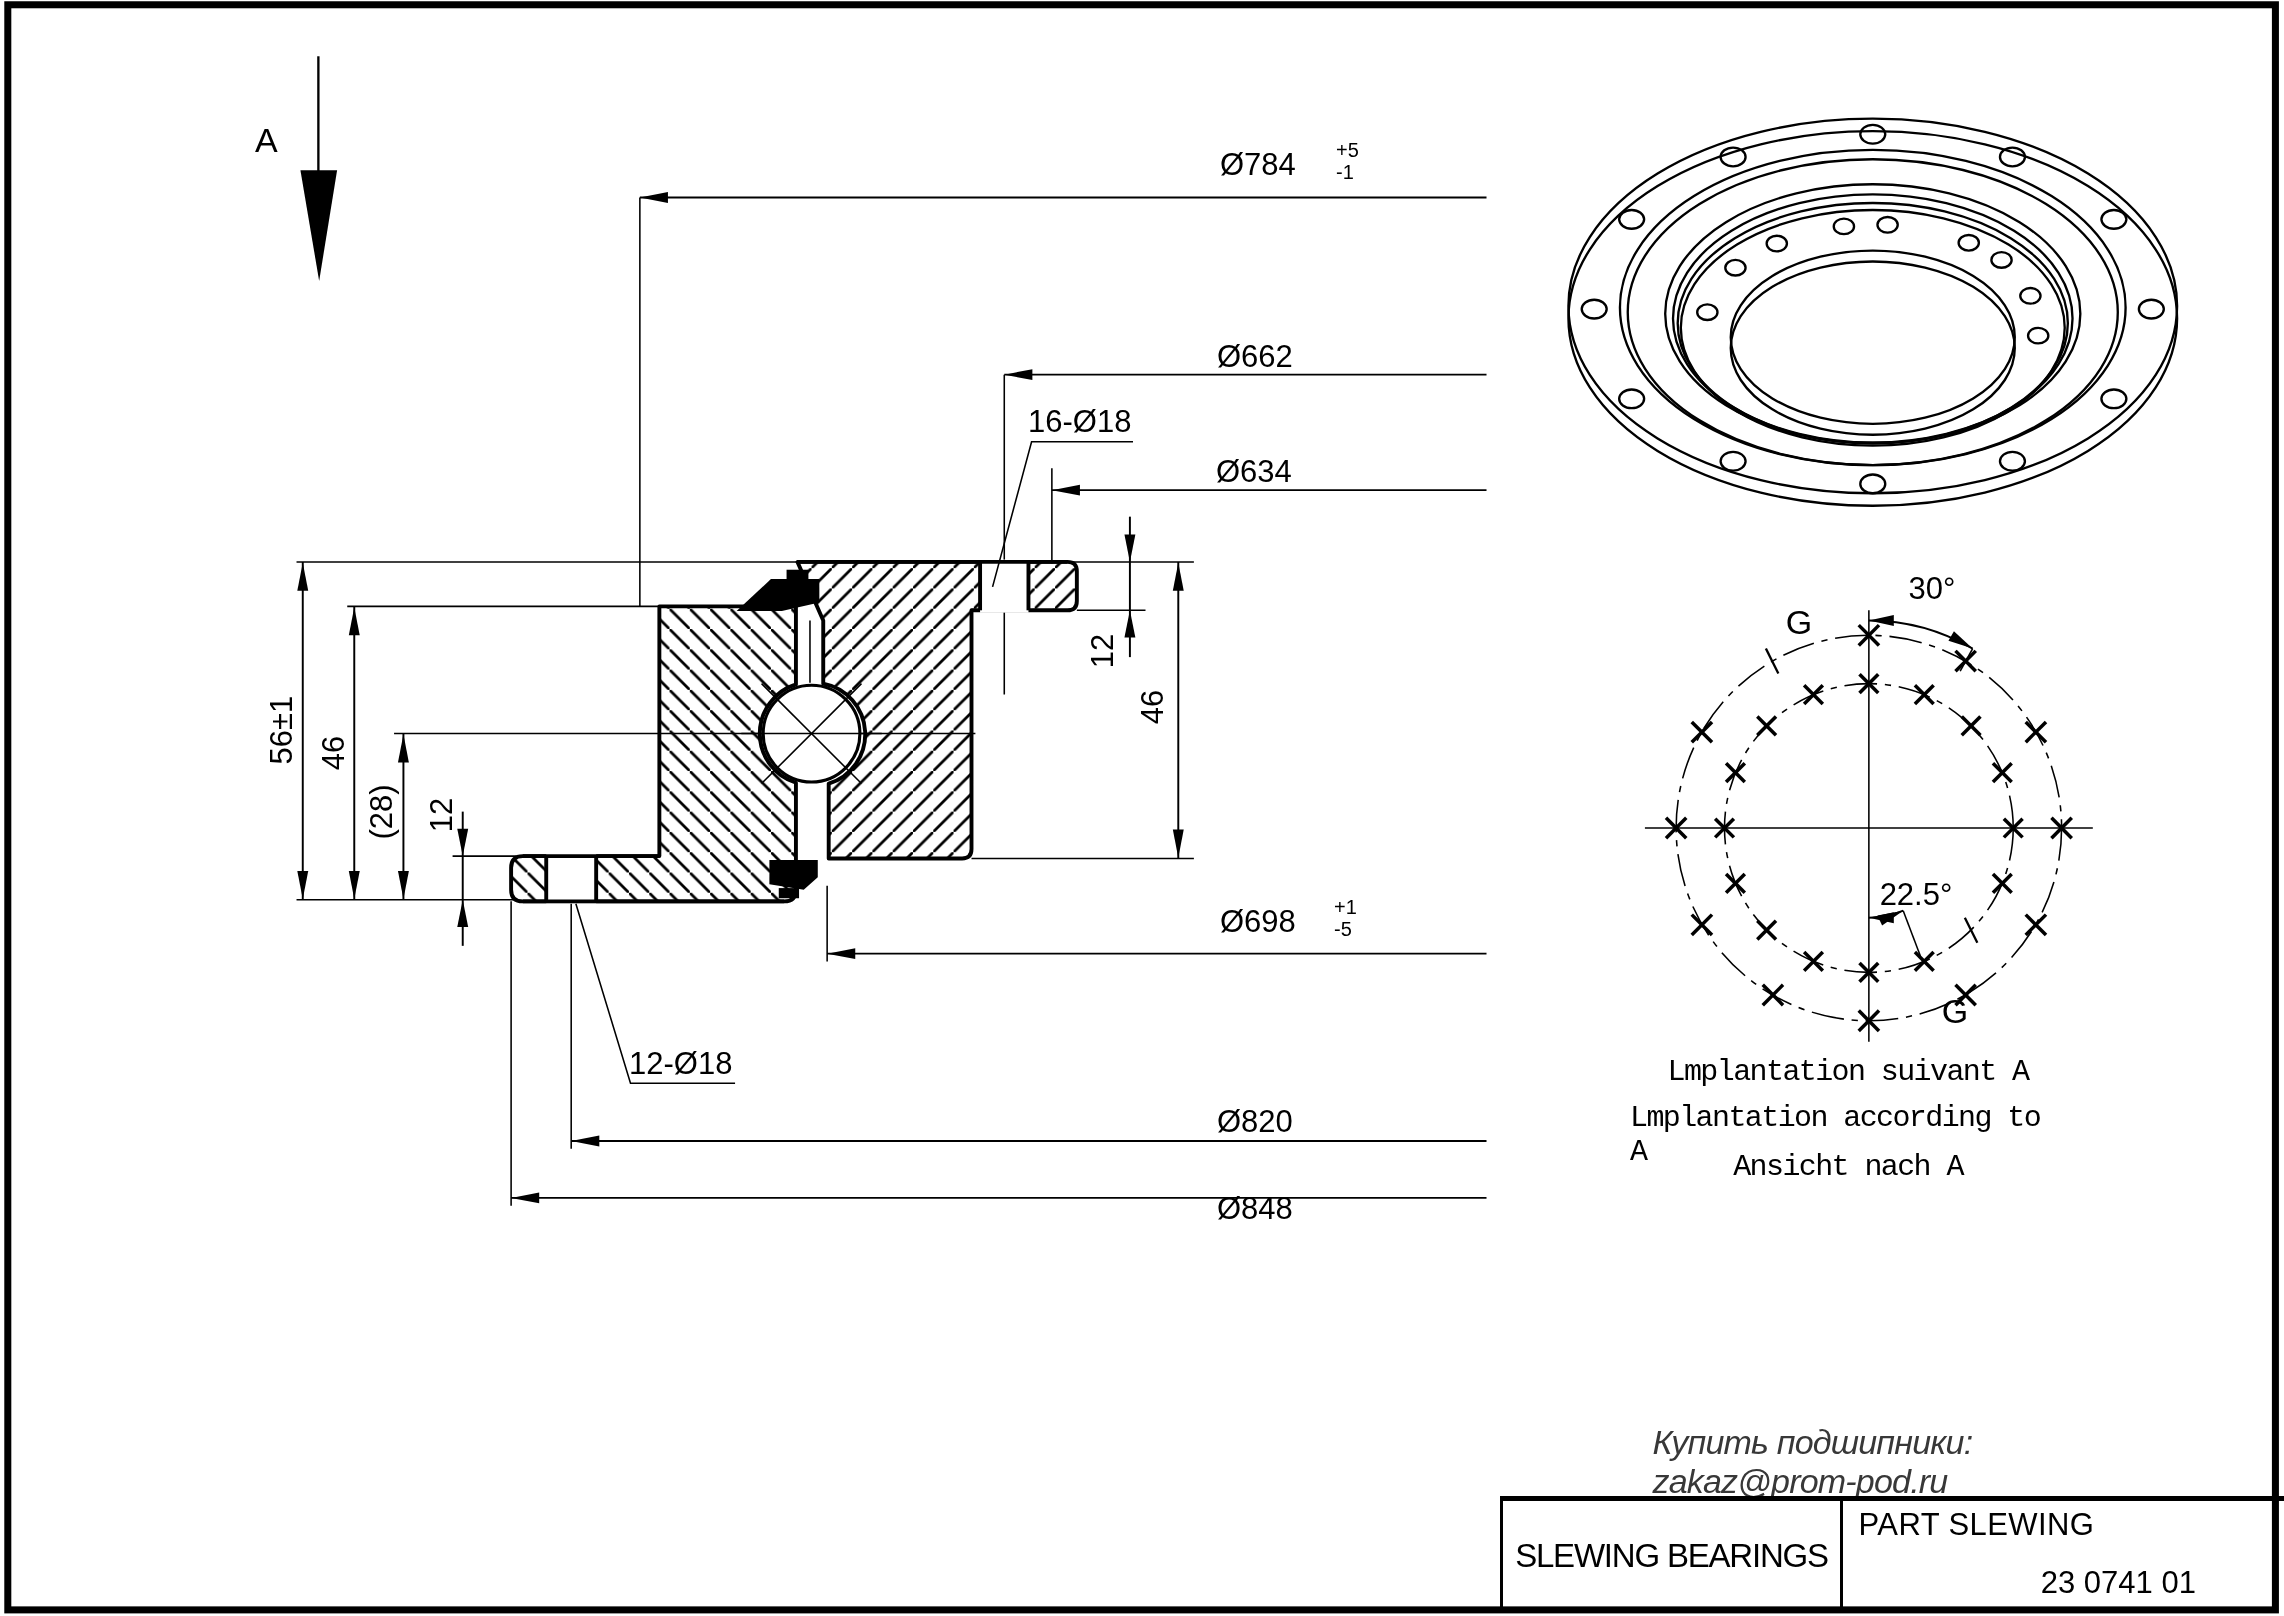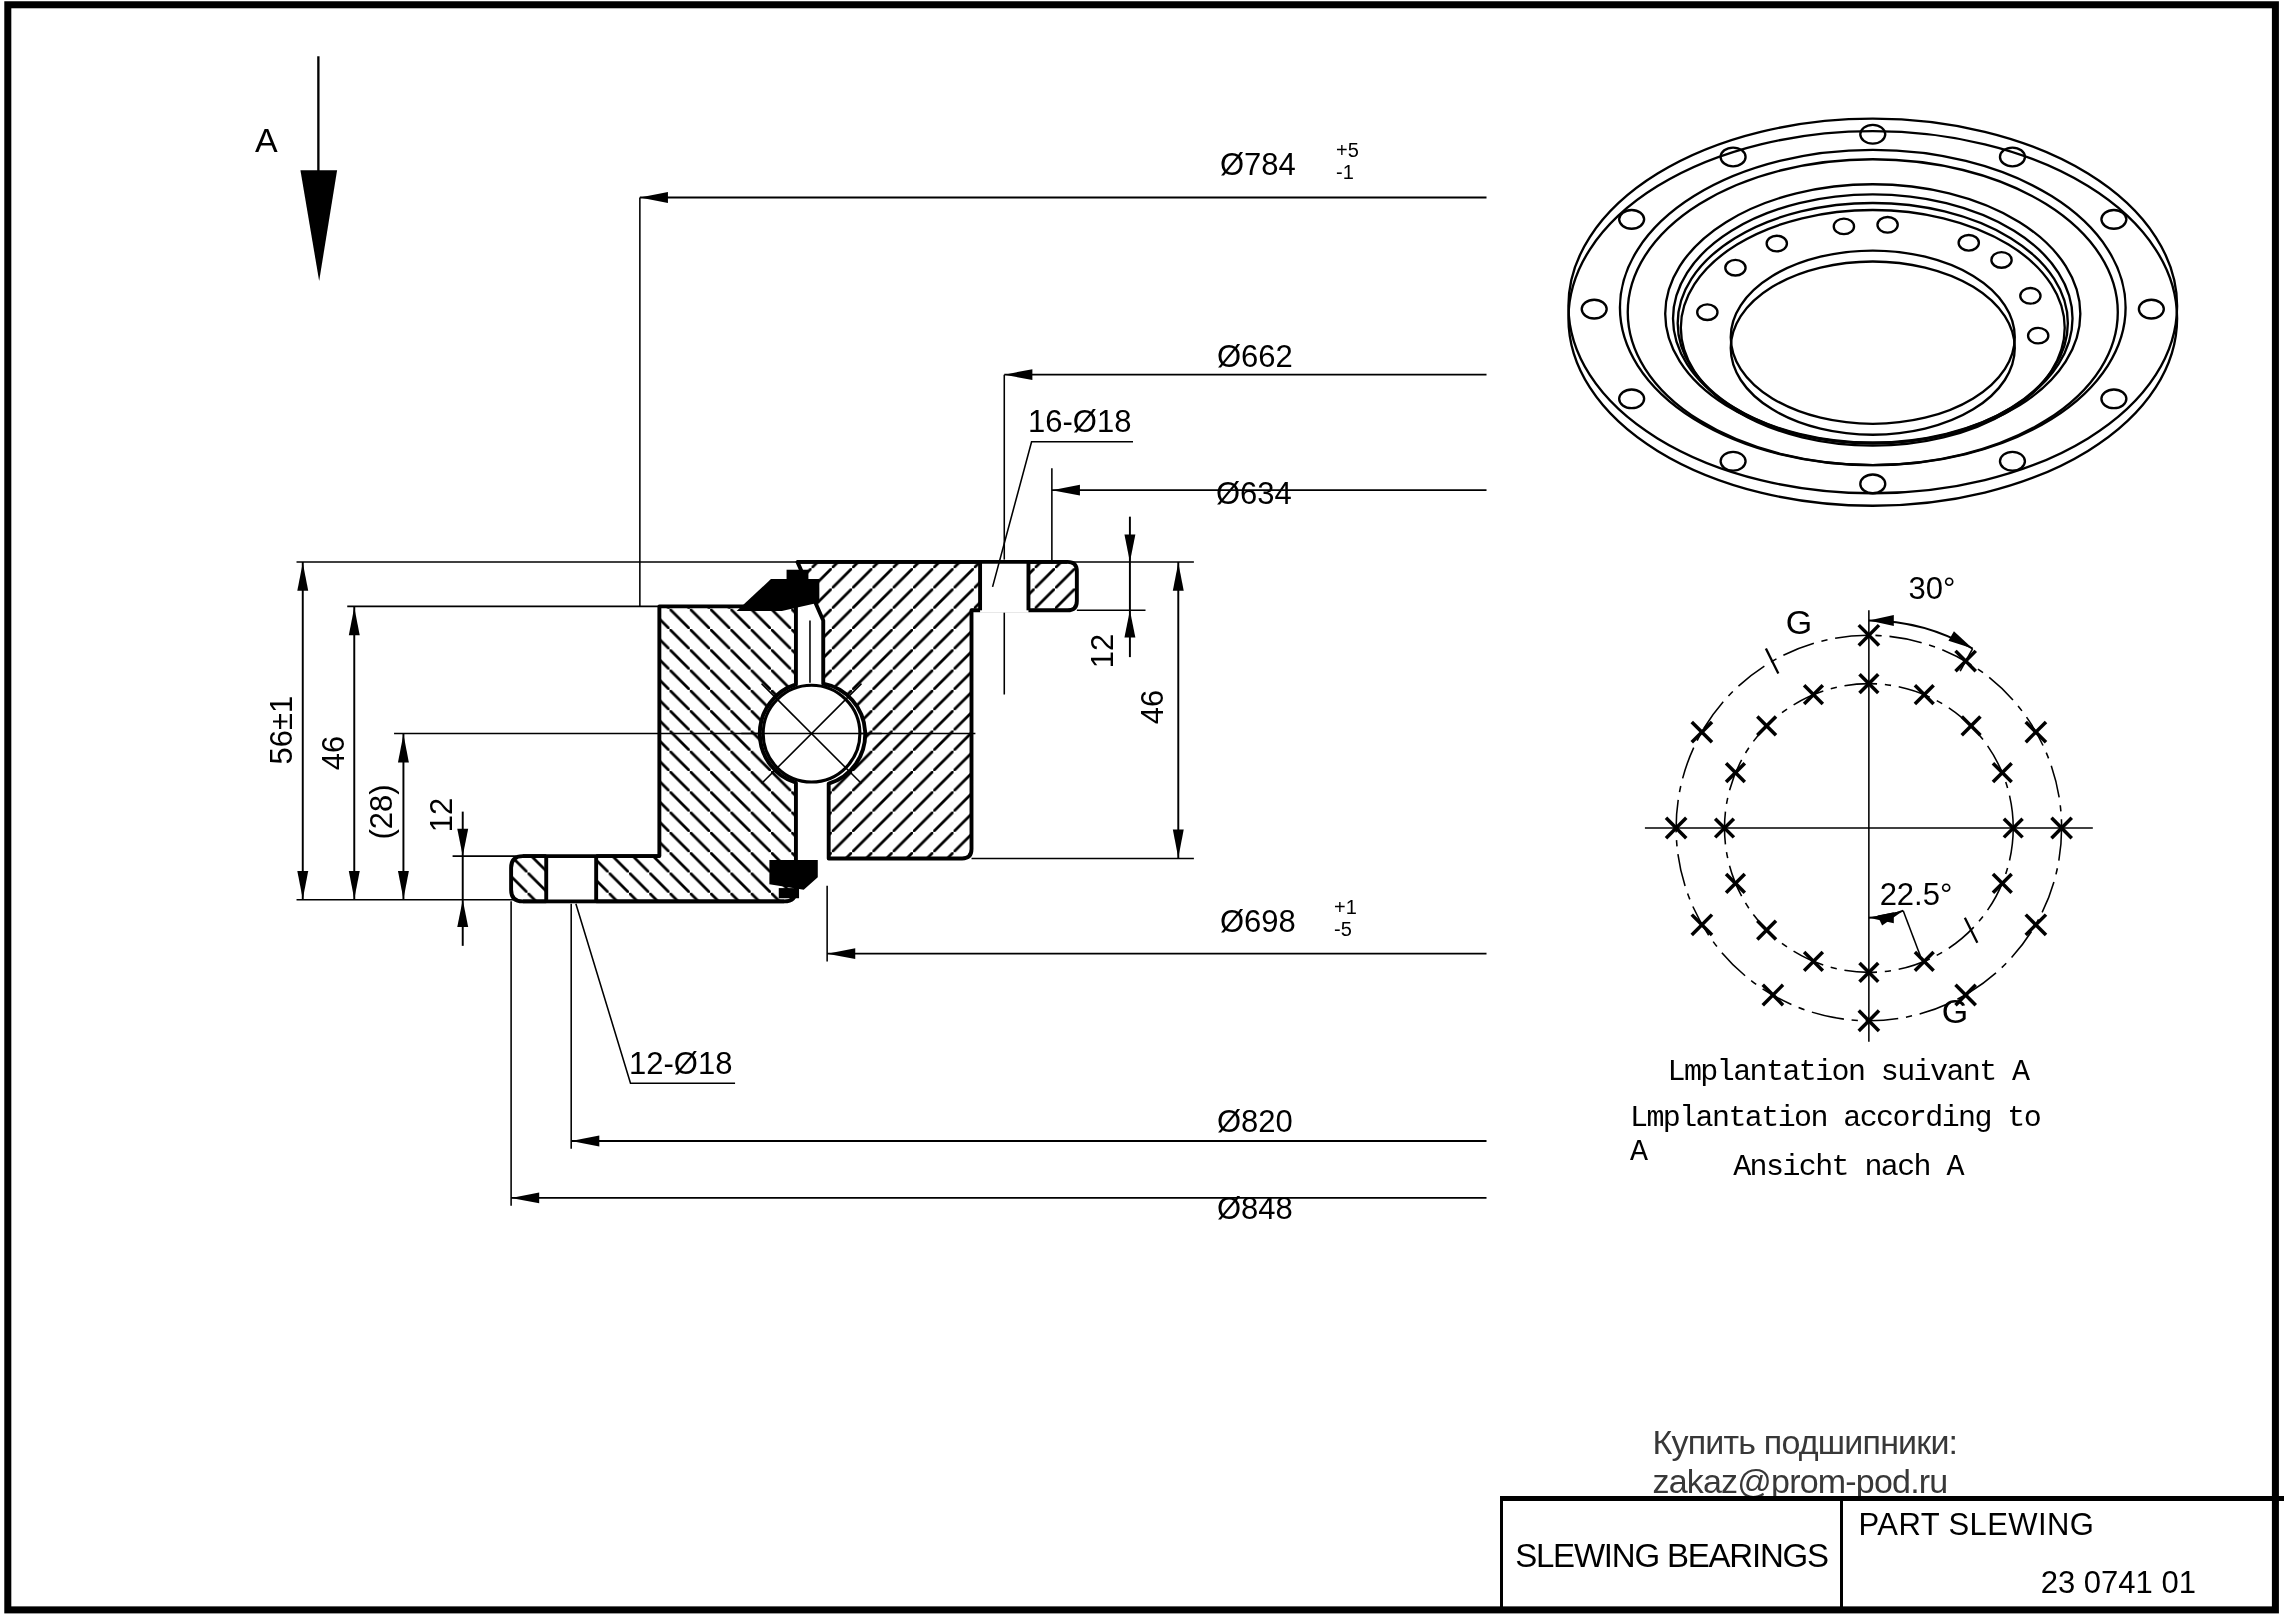--- a/index.html
+++ b/index.html
@@ -7,21 +7,21 @@
           font-family:"Liberation Sans",sans-serif;color:#000;}
   svg{position:absolute;left:0;top:0;}
   .lbl{position:absolute;white-space:nowrap;color:#000;}
   .dim{font-size:31px;}
   .ctr{transform:translate(-50%,-50%);}
   .ctr.rot{transform:translate(-50%,-50%) rotate(-90deg);}
   .tolcol{position:absolute;font-size:20px;line-height:22px;letter-spacing:0;}
   .tolcol div{height:22px;}
   .cap{position:absolute;font-family:"Liberation Mono",monospace;font-size:30px;letter-spacing:-1.6px;
        transform:translate(-50%,0);}
-  .promo{position:absolute;font-size:34px;letter-spacing:-0.8px;color:#383838;transform:translate(-50%,0);}
+  .promo{position:absolute;font-size:34px;letter-spacing:-0.8px;color:#383838;transform:translate(-50%,0);font-style:italic;}
   
   #tblock{position:absolute;left:1500px;top:1496px;width:878px;height:114px;box-sizing:border-box;
           border-top:5.5px solid #000;border-left:3.9px solid #000;display:flex;}
   #tblock .cellL{width:340px;box-sizing:border-box;border-right:3.9px solid #000;display:flex;
                  align-items:center;justify-content:center;font-size:33px;letter-spacing:-1.2px;}
   #tblock .cellR{flex:1;box-sizing:border-box;padding:6.2px 0 0 15.6px;}
   #tblock .pnlabel{font-size:31px;letter-spacing:0.4px;}
   #tblock .pnvalue{font-size:31px;text-align:center;margin-top:22px;}
 </style>
 </head>
@@ -338,21 +338,21 @@
 <div class="lbl dim" style="left:1220px;top:147px;">Ø784</div>
 <div class="tolcol" style="left:1336px;top:139px;">
   <div>+5</div>
   <div>-1</div>
 </div>
 
 <div class="lbl dim" style="left:1217px;top:339px;">Ø662</div>
 
 <div class="lbl dim" style="left:1028px;top:404px;">16-Ø18</div>
 
-<div class="lbl dim" style="left:1216px;top:476px;">Ø634</div>
+<div class="lbl dim" style="left:1216px;top:454px;">Ø634</div>
 
 <div class="lbl dim ctr rot" style="left:1103px;top:651px;">12</div>
 
 <div class="lbl dim ctr rot" style="left:1153px;top:707px;">46</div>
 
 <div class="lbl dim ctr rot" style="left:282px;top:730px;">56±1</div>
 
 <div class="lbl dim ctr rot" style="left:334px;top:753px;">46</div>
 
 <div class="lbl dim ctr rot" style="left:382px;top:812px;">(28)</div>

